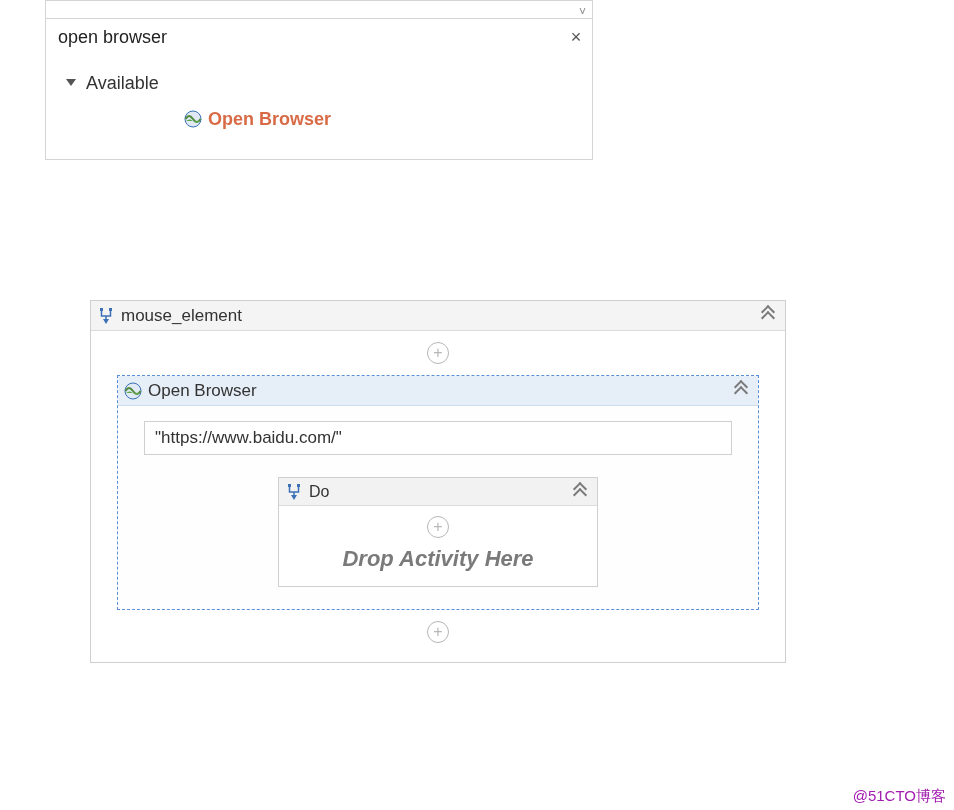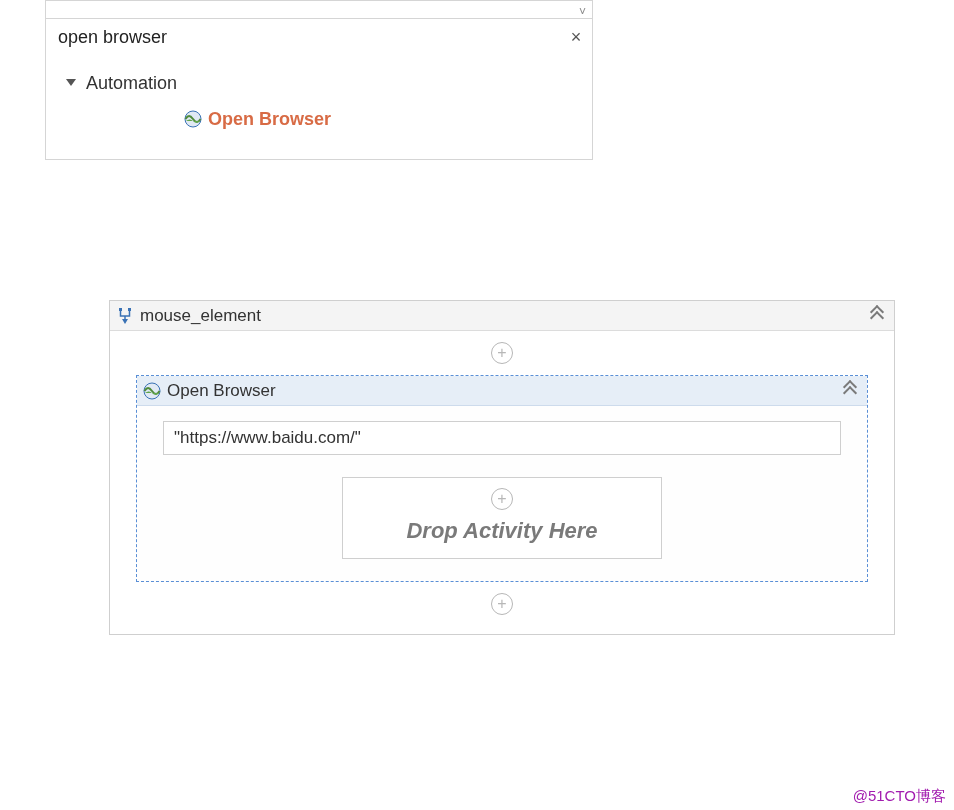--- a/index.html
+++ b/index.html
@@ -89,23 +89,23 @@
   .lvl2 { padding-left: 90px; }
   .lvl3 { padding-left: 130px; }
   .leaf-highlight {
     color: #d86b45;
     font-weight: 600;
   }
 
   
   .designer-panel {
     position: absolute;
-    left: 109px;
+    left: 90px;
     top: 300px;
-    width: 786px;
+    width: 696px;
     border: 1px solid #cfcfcf;
   }
   .designer-header {
     height: 30px;
     background: #f4f4f4;
     border-bottom: 1px solid #dcdcdc;
     display: flex;
     align-items: center;
     padding: 0 8px 0 6px;
     font-size: 17px;
@@ -251,21 +251,21 @@
   <div class="top-trim">
     <span class="dropdown-arrow">˅</span>
   </div>
   <div class="search-row">
     <input type="text" value="open browser" style="">
     <span class="clear-x">×</span>
   </div>
   <div class="tree-body">
     <div class="tree-row lvl0">
       <span class="caret down"></span>
-      <span>Automation</span>
+      <span>Available</span>
     </div>
     <div class="tree-row lvl3">
       <span class="icon-globe">
         <svg viewBox="0 0 18 18" width="18" height="18">
           <circle cx="9" cy="9" r="8" fill="#e0e9f4" stroke="#3a72b5" stroke-width="1"></circle>
           <path d="M1.5 9 C4 5, 6 5, 9 9 C12 13, 14 13, 16.5 9" fill="none" stroke="#4f8b3a" stroke-width="2"></path>
           <path d="M2 11 C5 9, 7 9, 9 11 C11 13, 13 13, 16 11" fill="#5fa64a" stroke="none"></path>
         </svg>
       </span>
       <span class="leaf-highlight">Open Browser</span>
@@ -309,20 +309,35 @@
           <span class="chevron-double-up"></span>
         </span>
       </div>
 
       <div class="url-input-wrap">
         <input class="url-input" value="&quot;https://www.baidu.com/&quot;" style="">
       </div>
 
       <div class="do-block-wrap">
         <div class="do-block">
+          <div class="do-header">
+            <span class="icon-sequence">
+              <svg viewBox="0 0 18 18" width="18" height="18">
+                <rect x="3" y="1" width="3" height="3" fill="#3a72b5"></rect>
+                <rect x="12" y="1" width="3" height="3" fill="#3a72b5"></rect>
+                <path d="M4.5 4 L4.5 9 L13.5 9 L13.5 4" fill="none" stroke="#3a72b5" stroke-width="1.5"></path>
+                <path d="M9 9 L9 13" stroke="#3a72b5" stroke-width="1.5"></path>
+                <polygon points="6,12 12,12 9,17" fill="#3a72b5"></polygon>
+              </svg>
+            </span>
+            <span>Do</span>
+            <span class="collapse-chevron">
+              <span class="chevron-double-up"></span>
+            </span>
+          </div>
           <div class="do-body">
             <span class="plus-circle">+</span>
             <div class="drop-hint">Drop Activity Here</div>
           </div>
         </div>
       </div>
     </div>
 
     <div class="plus-row">
       <span class="plus-circle">+</span>

